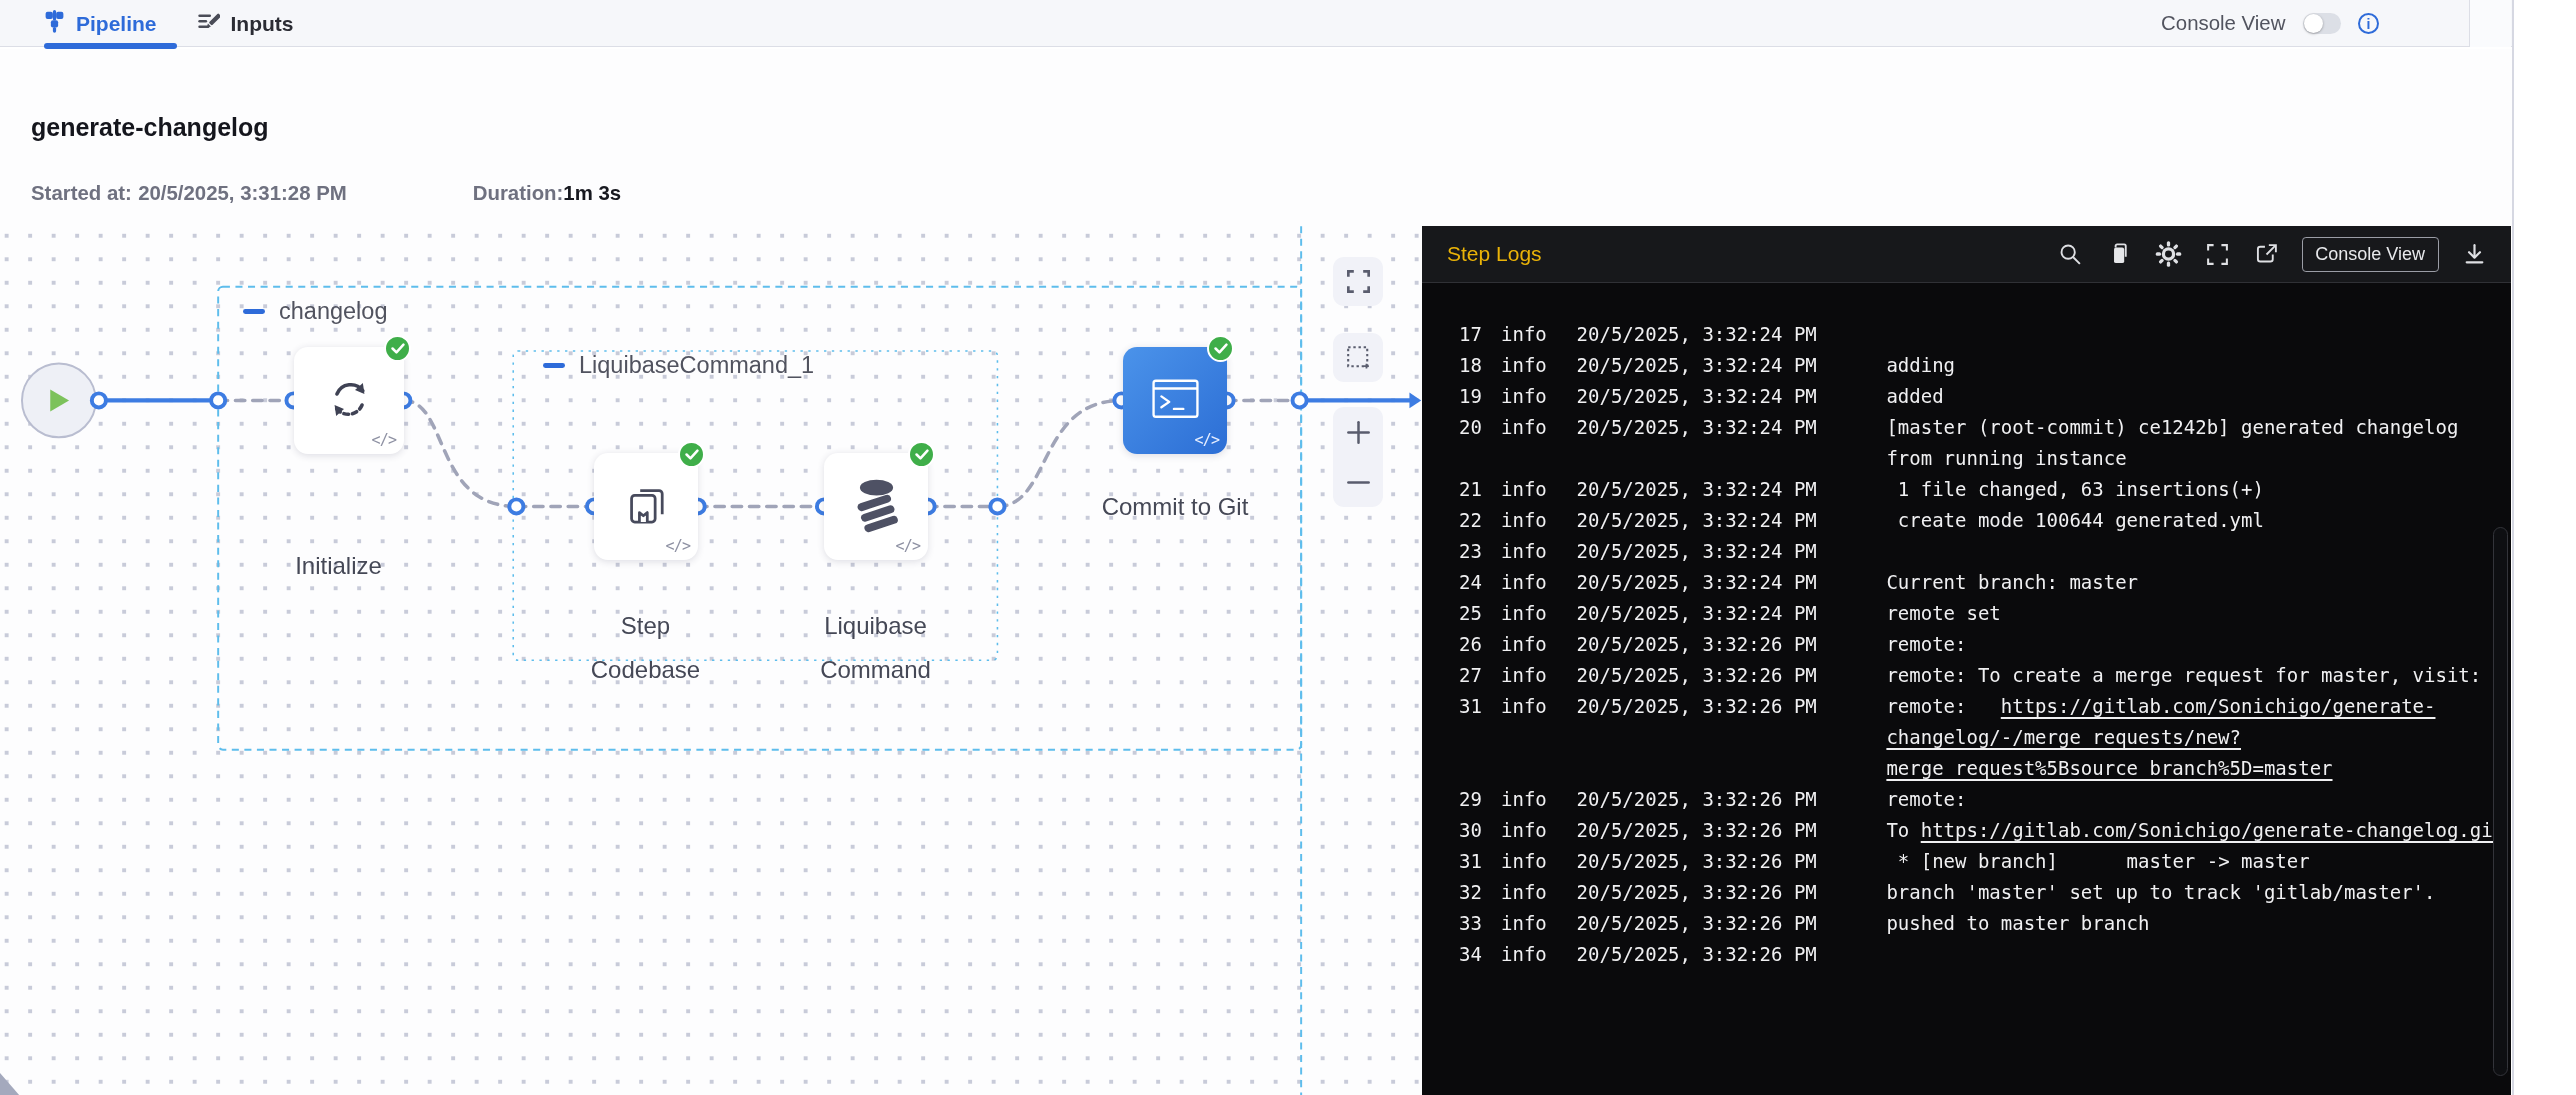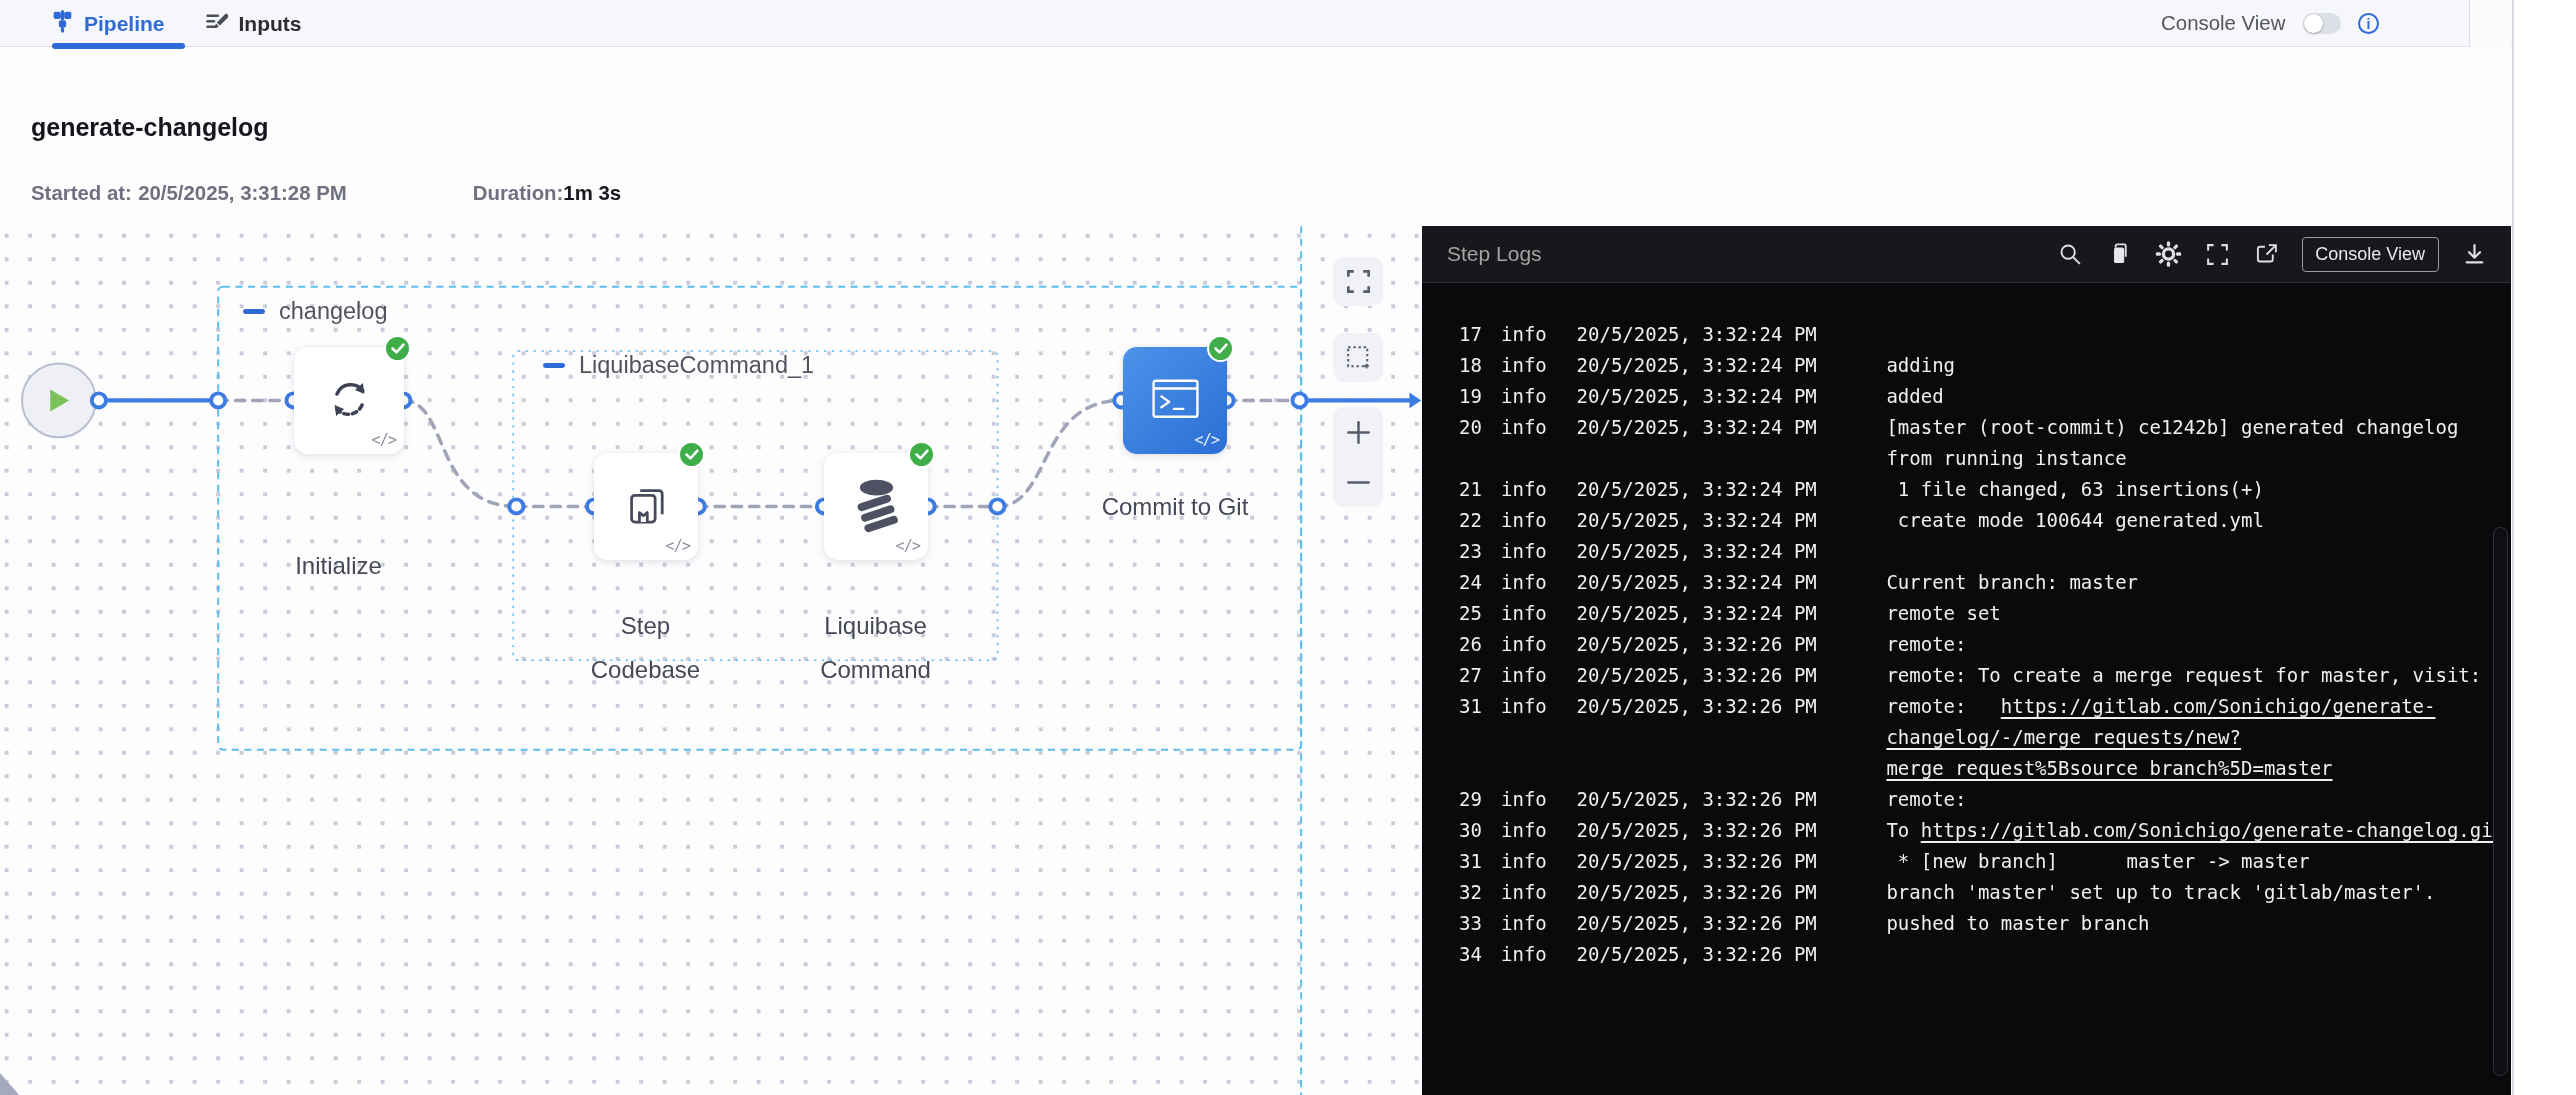--- a/index.html
+++ b/index.html
@@ -3,21 +3,21 @@
 <meta charset="utf-8">
 <style>
   * { margin:0; padding:0; box-sizing:border-box; }
   html,body { background:#ffffff; }
   .app { position:relative; width:2576px; height:1096px; overflow:hidden;
          font-family:"Liberation Sans", sans-serif; background:#ffffff; }
 
   
   .topbar { position:absolute; left:0; top:0; width:2512px; height:47px;
             background:#f6f7fa; border-bottom:1.6px solid #dcdee6; }
-  .tabs { position:absolute; left:52px; top:0; height:47px; display:flex; align-items:center; }
+  .tabs { position:absolute; left:44px; top:0; height:47px; display:flex; align-items:center; }
   .tab { display:flex; align-items:center; gap:11px; height:47px; cursor:pointer; }
   .tab + .tab { margin-left:41px; }
   .tab-label { font-size:21px; }
   .tab-active .tab-label { color:#2e6bd9; font-weight:bold; }
   .tab-idle .tab-label { color:#2b2c34; font-weight:bold; }
   .tab-underline { position:absolute; left:0; bottom:-1.6px; width:133px; height:5.5px;
                    background:#2e6bd9; border-radius:3.9px; }
   .topbar-right { position:absolute; right:133px; top:0; height:47px; display:flex; align-items:center; gap:17.3px; }
   .console-label { font-size:20.4px; color:#52545f; }
   .toggle { width:38px; height:21px; border-radius:11px; background:#dcdfe6; position:relative; cursor:pointer; }
@@ -58,21 +58,21 @@
           align-items:center; justify-content:center; cursor:pointer; }
   .zoompanel { position:absolute; z-index:5; background:#f1f2f8; border-radius:11px;
                display:flex; flex-direction:column; align-items:center; justify-content:space-around; }
   .wedge { position:absolute; left:0; bottom:0; width:0; height:0; z-index:4;
            border-bottom:23.5px solid #a4a9bd; border-right:20.4px solid transparent; }
 
   
   .logpanel { position:absolute; left:1422px; top:226px; width:1089px; height:870px; background:#0a0a0c; }
   .loghead { position:absolute; left:0; top:0; width:100%; height:57px; background:#17181b;
              border-bottom:1.6px solid #303136; display:flex; align-items:center; }
-  .loghead-title { margin-left:25px; font-size:21px; color:#a3a3a3; }
+  .loghead-title { margin-left:25px; font-size:21px; color:#eab308; }
   .loghead-right { margin-left:auto; display:flex; align-items:center; gap:22px; margin-right:23.5px; }
   .hicon { width:27px; height:27px; display:flex; align-items:center; justify-content:center; cursor:pointer; }
   .cv-btn { height:35px; padding:0 12.6px; border:1.6px solid #9b9da6; border-radius:3.9px; color:#e8e9ec;
             font-size:18px; display:flex; align-items:center; cursor:pointer; }
   .logbody { position:absolute; left:0; top:58px; width:100%; height:812px; overflow:hidden; padding:35px 0 0 35px; }
   .log-row { display:flex; align-items:flex-start;
              font-family:"DejaVu Sans Mono",monospace; font-size:19px; line-height:31px; color:#f0f0f2; }
   .c-num { width:25px; text-align:right; flex:none; }
   .c-level { width:63px; margin-left:19px; flex:none; }
   .c-time { width:298px; margin-left:12.6px; flex:none; }

